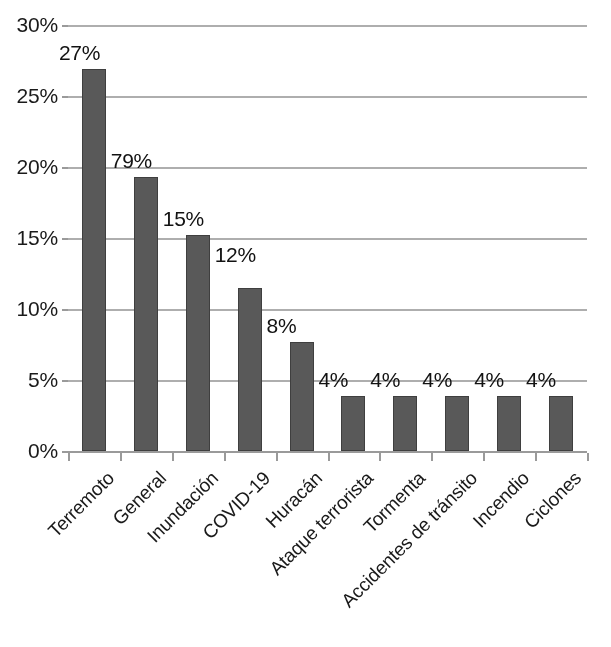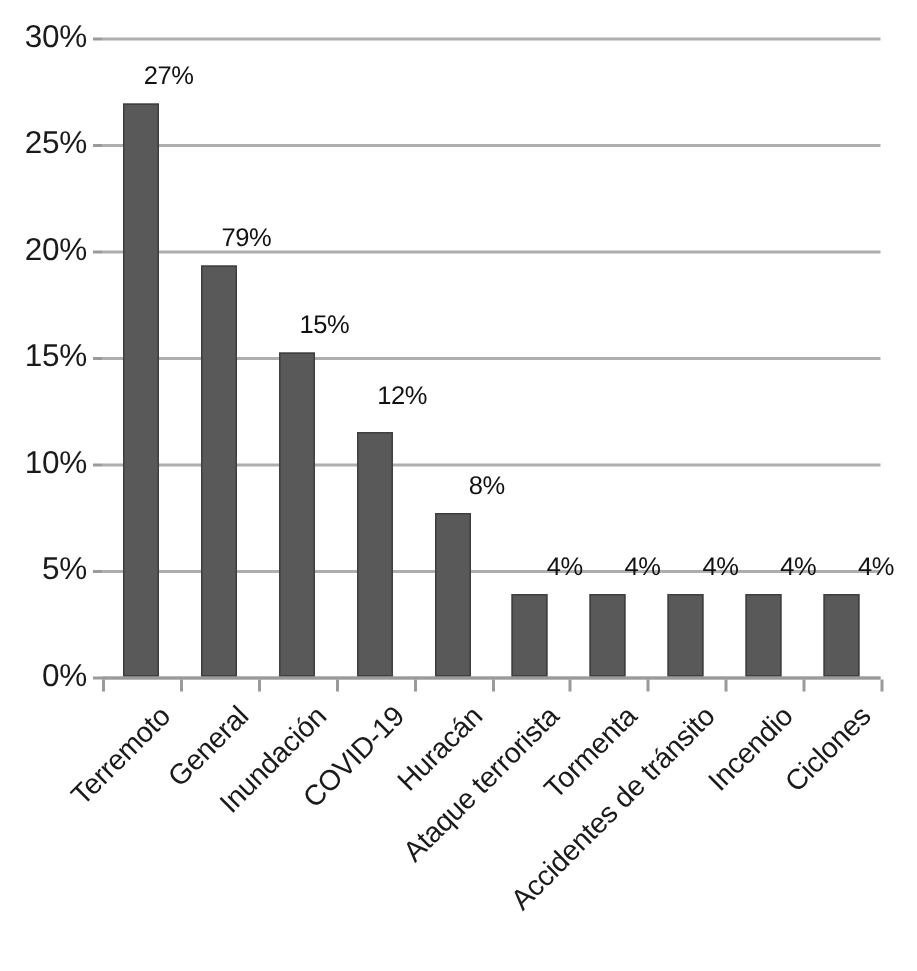--- a/index.html
+++ b/index.html
@@ -81,22 +81,22 @@
     position: absolute;
     width: 24px;
     background: #595959;
     border: 1px solid #3f3f3f;
     box-sizing: border-box;
   }
 
   .bar-value-label {
     position: absolute;
     width: 70px;
-    text-align: right;
-    font-size: 17px;
+    text-align: left;
+    font-size: 21px;
     color: #121212;
     line-height: 1;
     letter-spacing: -0.3px;
   }
 
   
   .x-cat-label {
     position: absolute;
     font-size: 19px;
     color: #1a1a1a;
@@ -178,20 +178,20 @@
       <div class="x-cat-label" style="left: 363.45px; top: 468px; transform: translateX(-100%) rotate(-45deg); transform-origin: 100% 0%;"><span class="x-cat-label-inner">Ataque terrorista</span></div>
       <div class="x-cat-label" style="left: 415.35px; top: 468px; transform: translateX(-100%) rotate(-45deg); transform-origin: 100% 0%;"><span class="x-cat-label-inner">Tormenta</span></div>
       <div class="x-cat-label" style="left: 467.25px; top: 468px; transform: translateX(-100%) rotate(-45deg); transform-origin: 100% 0%;"><span class="x-cat-label-inner">Accidentes de tránsito</span></div>
       <div class="x-cat-label" style="left: 519.15px; top: 468px; transform: translateX(-100%) rotate(-45deg); transform-origin: 100% 0%;"><span class="x-cat-label-inner">Incendio</span></div>
       <div class="x-cat-label" style="left: 571.05px; top: 468px; transform: translateX(-100%) rotate(-45deg); transform-origin: 100% 0%;"><span class="x-cat-label-inner">Ciclones</span></div>
     </div>
 
 <div class="bar-value-label" style="left: 58.95px; top: 42.02px;">27%</div>
     <div class="bar-value-label" style="left: 110.85px; top: 149.94px;">79%</div>
     <div class="bar-value-label" style="left: 162.75px; top: 208.16px;">15%</div>
-    <div class="bar-value-label" style="left: 214.65px; top: 255px;">12%</div>
+    <div class="bar-value-label" style="left: 214.65px; top: 244px;">12%</div>
     <div class="bar-value-label" style="left: 266.55px; top: 314.66px;">8%</div>
     <div class="bar-value-label" style="left: 318.45px; top: 368.62px;">4%</div>
     <div class="bar-value-label" style="left: 370.35px; top: 368.62px;">4%</div>
     <div class="bar-value-label" style="left: 422.25px; top: 368.62px;">4%</div>
     <div class="bar-value-label" style="left: 474.15px; top: 368.62px;">4%</div>
     <div class="bar-value-label" style="left: 526.05px; top: 368.62px;">4%</div>
   </div>
 
 </body></html>

